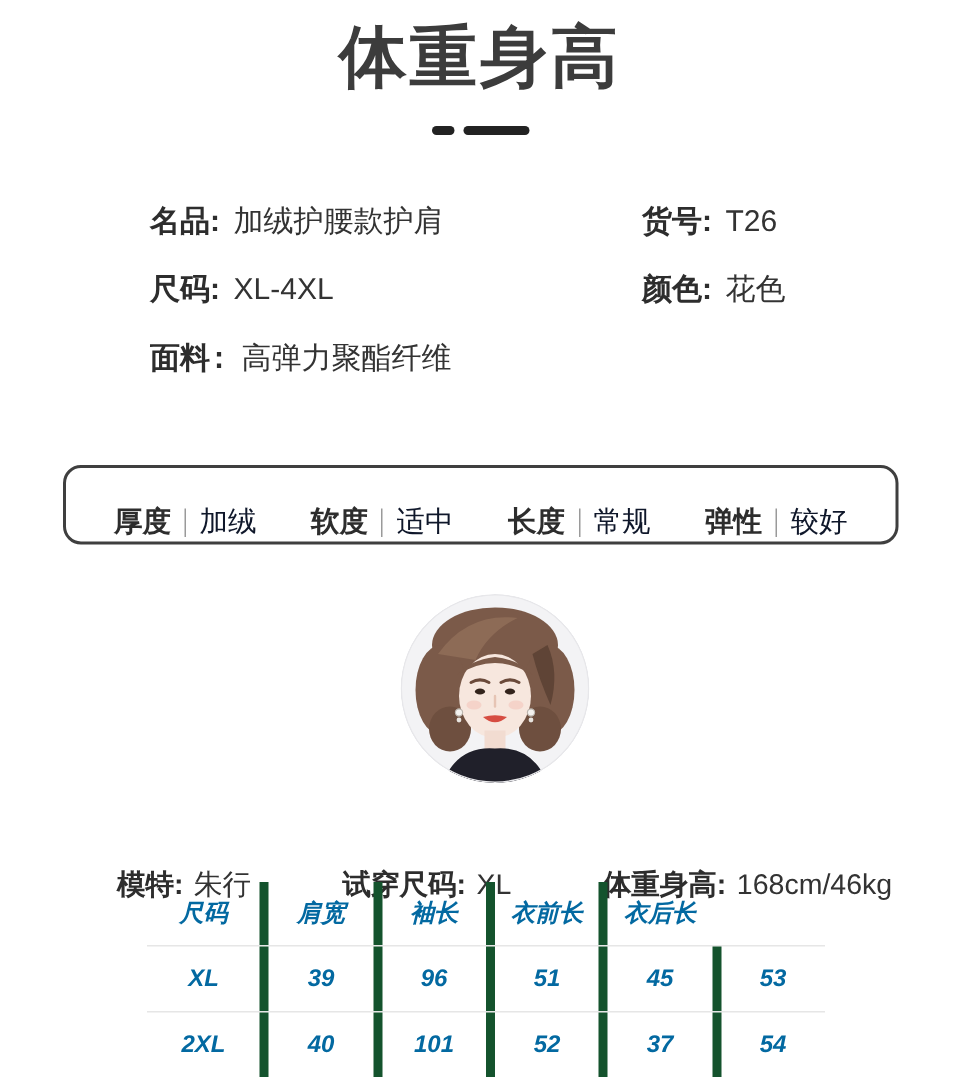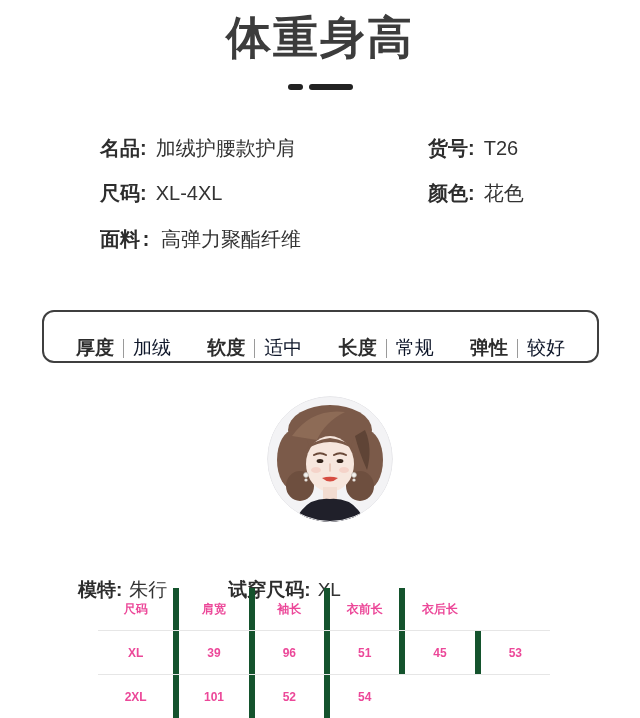--- a/index.html
+++ b/index.html
@@ -103,22 +103,23 @@
   .t-row {
     display: grid;
     grid-template-columns: repeat(6, 1fr);
     border-bottom: 1px solid #e6e6e6;
   }
   .t-cell {
     height: 42px;
     display: flex;
     align-items: center;
     justify-content: center;
-    font-size: 12px;
-    color: #ec4899;
+    font-size: 16px;
+    color: #0369a1;
+    font-style: italic;
   }
   .t-cell + .t-cell { border-left: 6px solid #14532d; }
   .t-head .t-cell { font-weight: 700; }
   .t-body .t-cell { font-weight: 600; height: 43px; }
 </style>
 </head>
 <body>
 
 <div class="page">
 
@@ -214,39 +215,44 @@
     </svg>
   </div>
 
   <div class="model-info">
     <span>
       <span class="info-label">模特:</span><span class="info-value">朱行</span>
     </span>
     <span>
       <span class="info-label">试穿尺码:</span><span class="info-value">XL</span>
     </span>
+    <span>
+      <span class="info-label">体重身高:</span><span class="info-value">168cm/46kg</span>
+    </span>
   </div>
 
   <div class="size-table">
     <div class="t-row t-head">
       <div class="t-cell">尺码</div>
       <div class="t-cell">肩宽</div>
       <div class="t-cell">袖长</div>
       <div class="t-cell">衣前长</div>
       <div class="t-cell">衣后长</div>
     </div>
     <div class="t-row t-body">
       <div class="t-cell">XL</div>
       <div class="t-cell">39</div>
       <div class="t-cell">96</div>
       <div class="t-cell">51</div>
       <div class="t-cell">45</div>
       <div class="t-cell">53</div>
     </div>
     <div class="t-row t-body">
       <div class="t-cell">2XL</div>
+      <div class="t-cell">40</div>
       <div class="t-cell">101</div>
       <div class="t-cell">52</div>
+      <div class="t-cell">37</div>
       <div class="t-cell">54</div>
     </div>
   </div>
 
 </div>
 
 </body></html>

